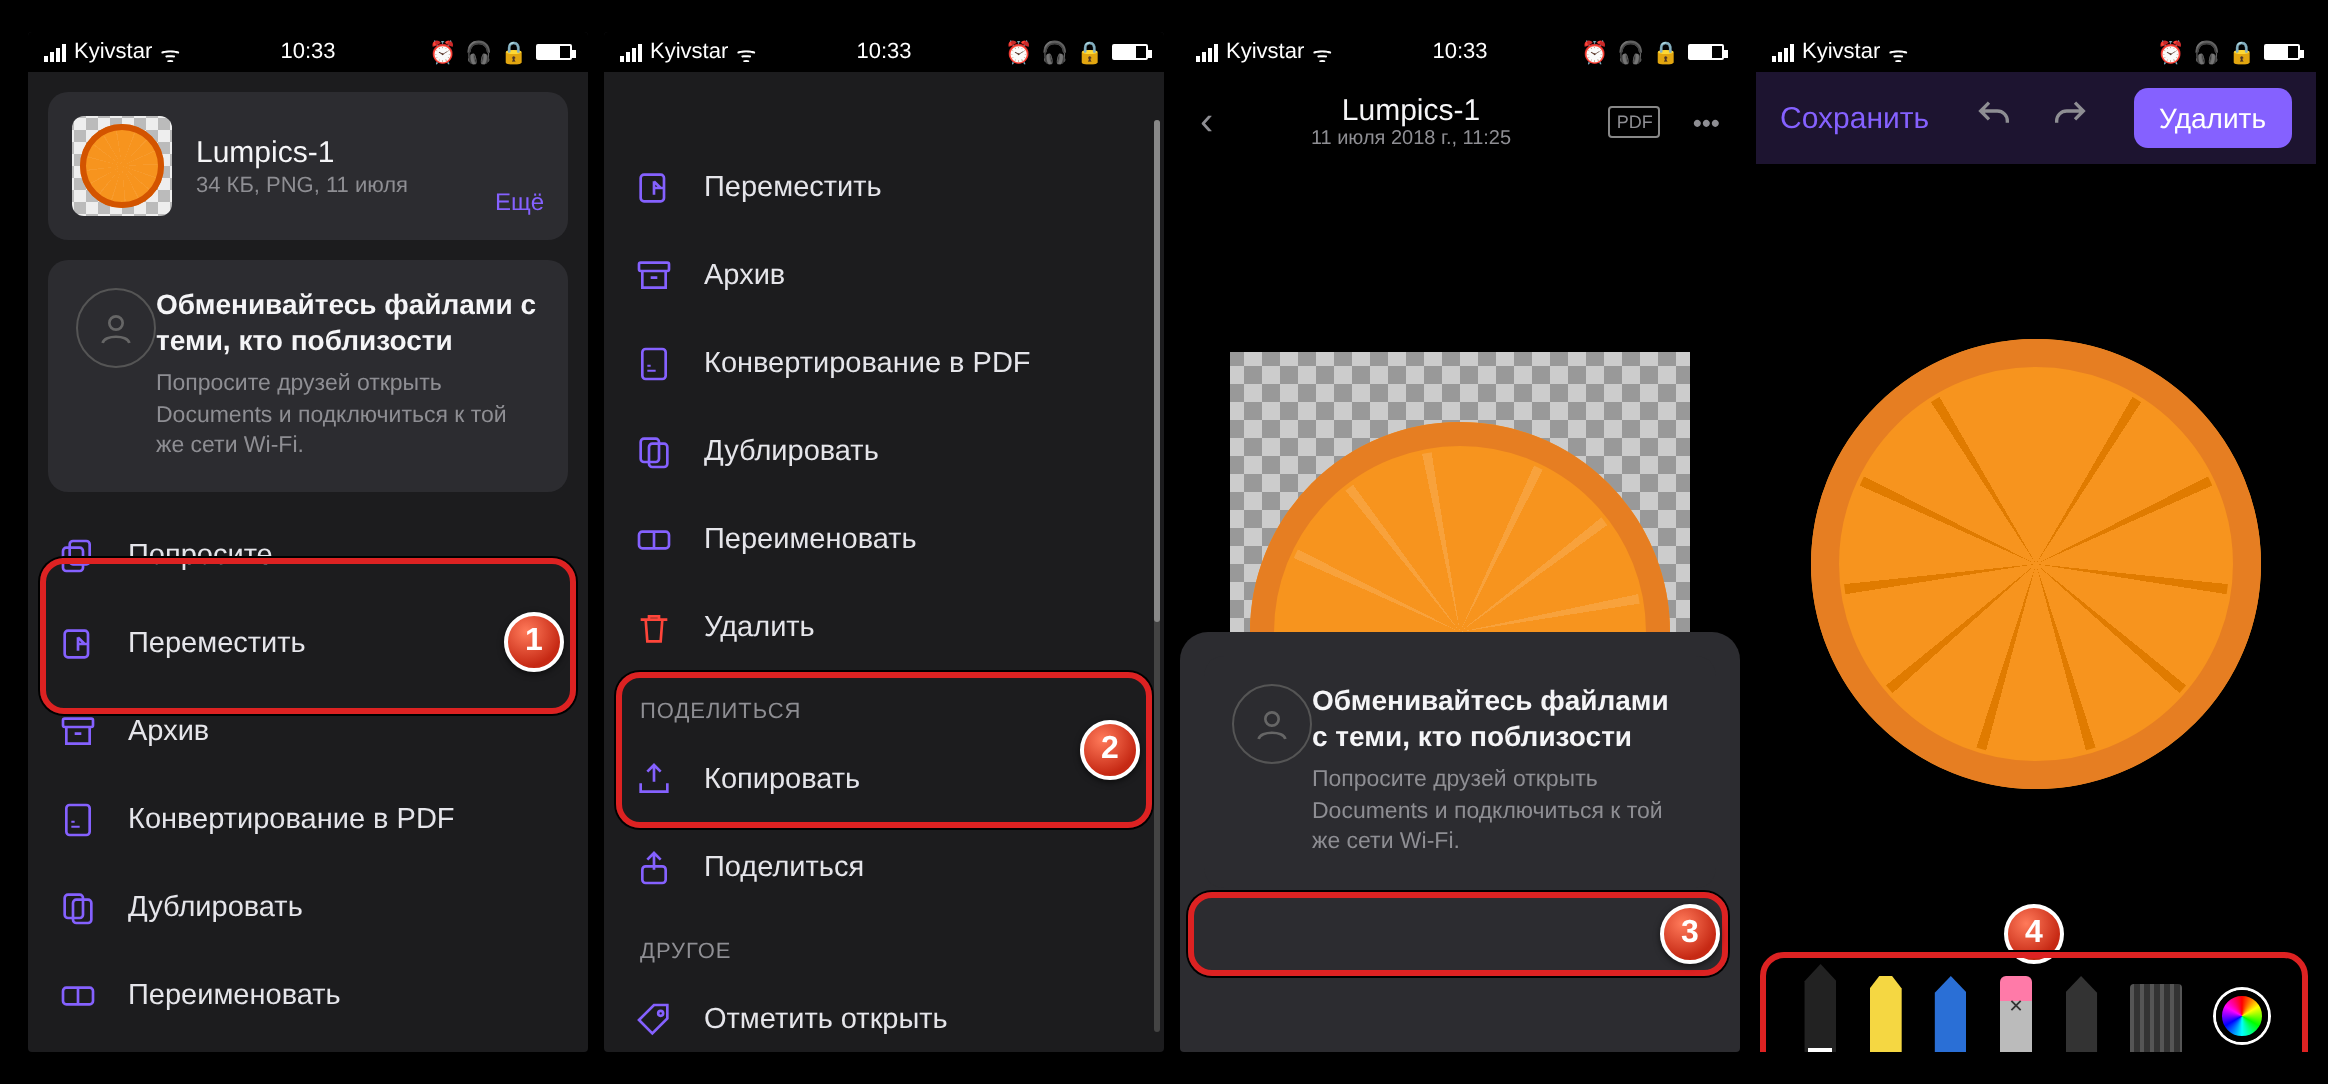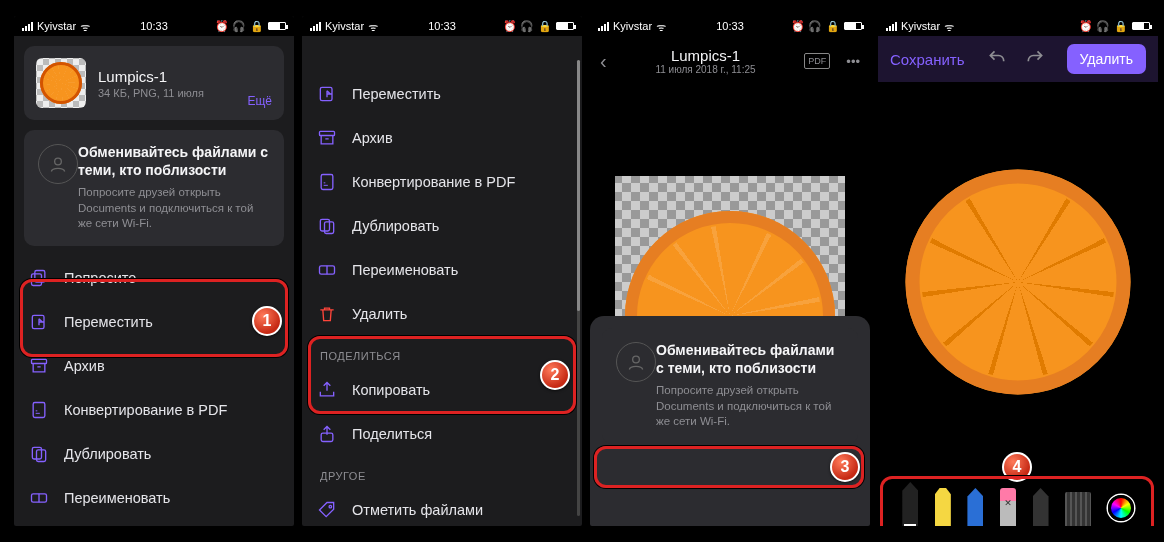--- a/index.html
+++ b/index.html
@@ -439,21 +439,21 @@
         <span>Поделиться</span>
       </div>
 
     <div class="section-h">ДРУГОЕ</div>
     <div class="menu-item">
         <span class="icn">
           <svg viewBox="0 0 24 24">
             <use href="#i-tag"></use>
           </svg>
         </span>
-        <span>Отметить файлами</span>
+        <span>Отметить открыть</span>
       </div>
 
   </div>
   <div class="scrollbar">
       <i></i>
     </div>
   <div class="hl" style="left:6px;top:320px;width:268px;height:78px;"></div>
   <div class="badge" style="left:238px;top:344px;">2</div>
 </div>
 

